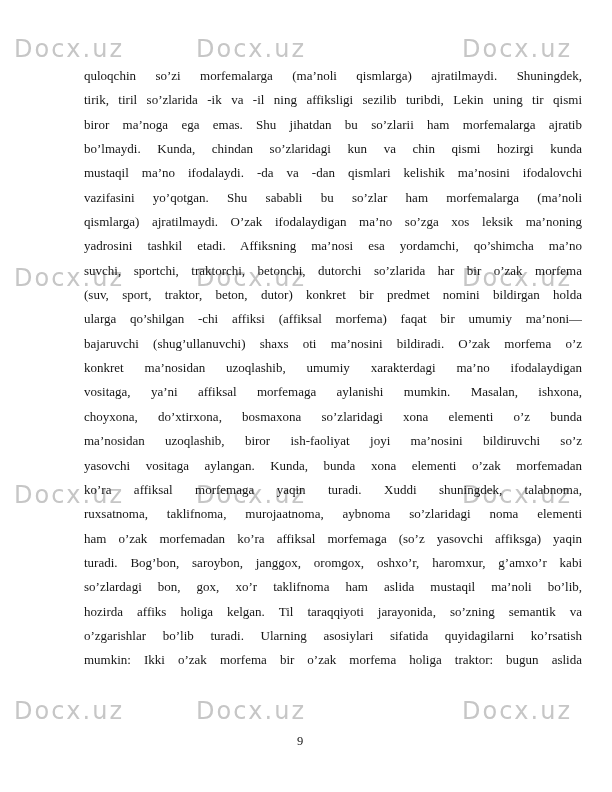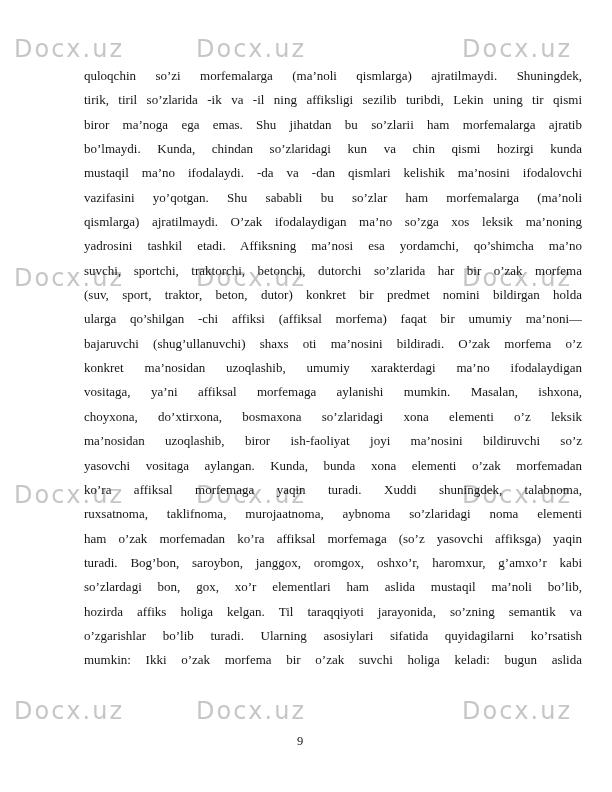--- a/index.html
+++ b/index.html
@@ -85,26 +85,26 @@
       <div class="line">mustaqil ma’no ifodalaydi. -da va -dan qismlari kelishik ma’nosini ifodalovchi</div>
       <div class="line">vazifasini yo’qotgan. Shu sababli bu so’zlar ham morfemalarga (ma’noli</div>
       <div class="line">qismlarga) ajratilmaydi. O’zak ifodalaydigan ma’no so’zga xos leksik ma’noning</div>
       <div class="line">yadrosini tashkil etadi. Affiksning ma’nosi esa yordamchi, qo’shimcha ma’no</div>
       <div class="line">suvchi, sportchi, traktorchi, betonchi, dutorchi so’zlarida har bir o’zak morfema</div>
       <div class="line">(suv, sport, traktor, beton, dutor) konkret bir predmet nomini bildirgan holda</div>
       <div class="line">ularga qo’shilgan -chi affiksi (affiksal morfema) faqat bir umumiy ma’noni—</div>
       <div class="line">bajaruvchi (shug’ullanuvchi) shaxs oti ma’nosini bildiradi. O’zak morfema o’z</div>
       <div class="line">konkret ma’nosidan uzoqlashib, umumiy xarakterdagi ma’no ifodalaydigan</div>
       <div class="line">vositaga, ya’ni affiksal morfemaga aylanishi mumkin. Masalan, ishxona,</div>
-      <div class="line">choyxona, do’xtirxona, bosmaxona so’zlaridagi xona elementi o’z leksik</div>
+      <div class="line">choyxona, do’xtirxona, bosmaxona so’zlaridagi xona elementi o’z bunda</div>
       <div class="line">ma’nosidan uzoqlashib, biror ish-faoliyat joyi ma’nosini bildiruvchi so’z</div>
       <div class="line">yasovchi vositaga aylangan. Kunda, bunda xona elementi o’zak morfemadan</div>
       <div class="line">ko’ra affiksal morfemaga yaqin turadi. Xuddi shuningdek, talabnoma,</div>
       <div class="line">ruxsatnoma, taklifnoma, murojaatnoma, aybnoma so’zlaridagi noma elementi</div>
       <div class="line">ham o’zak morfemadan ko’ra affiksal morfemaga (so’z yasovchi affiksga) yaqin</div>
       <div class="line">turadi. Bog’bon, saroybon, janggox, oromgox, oshxo’r, haromxur, g’amxo’r kabi</div>
-      <div class="line">so’zlardagi bon, gox, xo’r elementlari ham aslida mustaqil ma’noli bo’lib,</div>
+      <div class="line">so’zlardagi bon, gox, xo’r taklifnoma ham aslida mustaqil ma’noli bo’lib,</div>
       <div class="line">hozirda affiks holiga kelgan. Til taraqqiyoti jarayonida, so’zning semantik va</div>
       <div class="line">o’zgarishlar bo’lib turadi. Ularning asosiylari sifatida quyidagilarni ko’rsatish</div>
-      <div class="line">mumkin: Ikki o’zak morfema bir o’zak suvchi holiga keladi: bugun aslida</div>
+      <div class="line">mumkin: Ikki o’zak morfema bir o’zak morfema holiga traktor: bugun aslida</div>
     </div>
   <div class="page-number">9</div>
 </div>
 
 </body></html>

